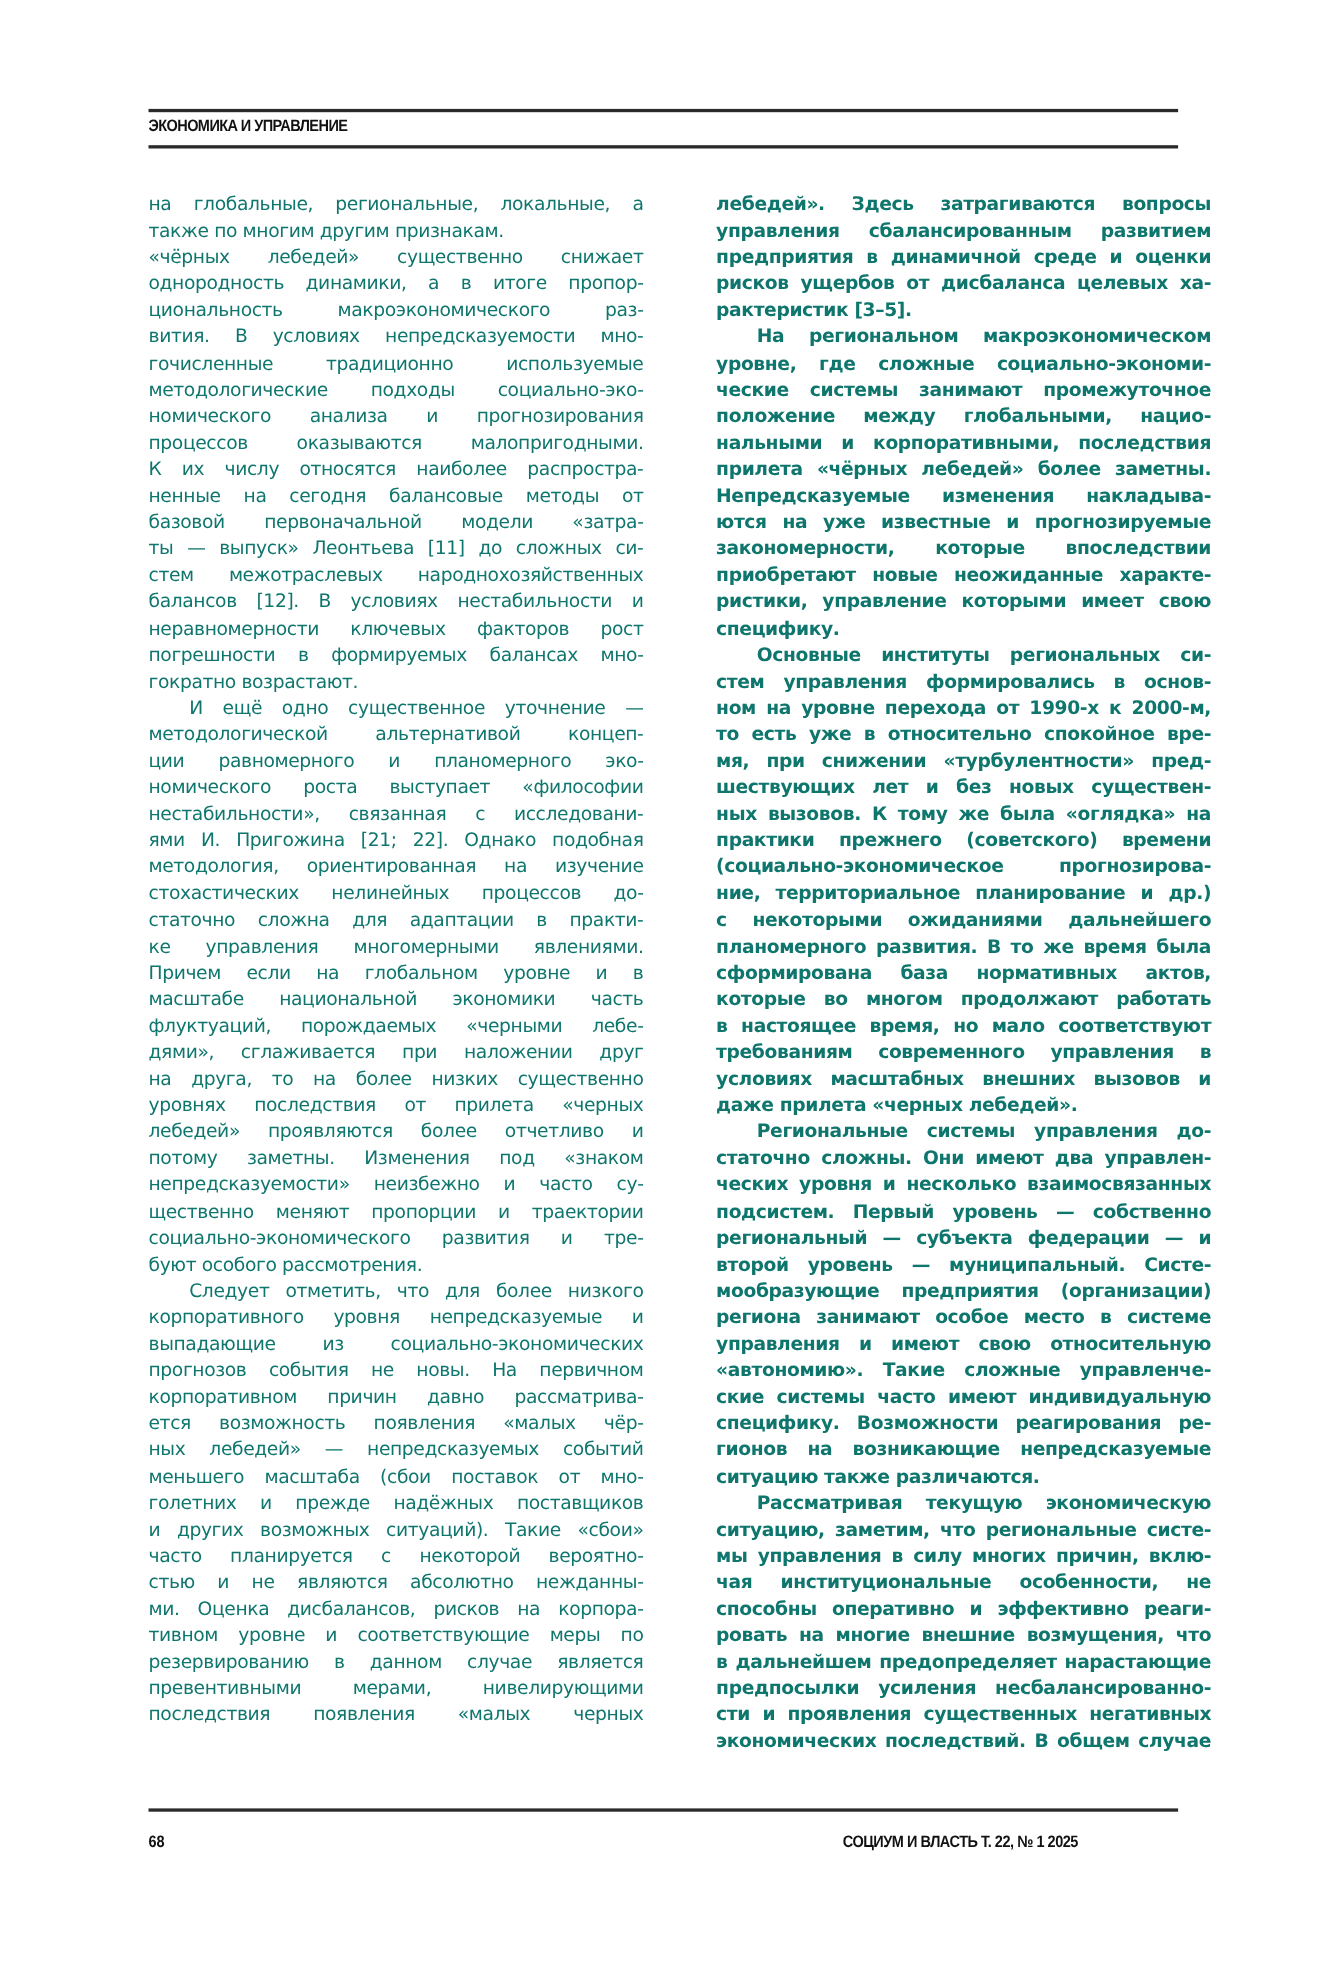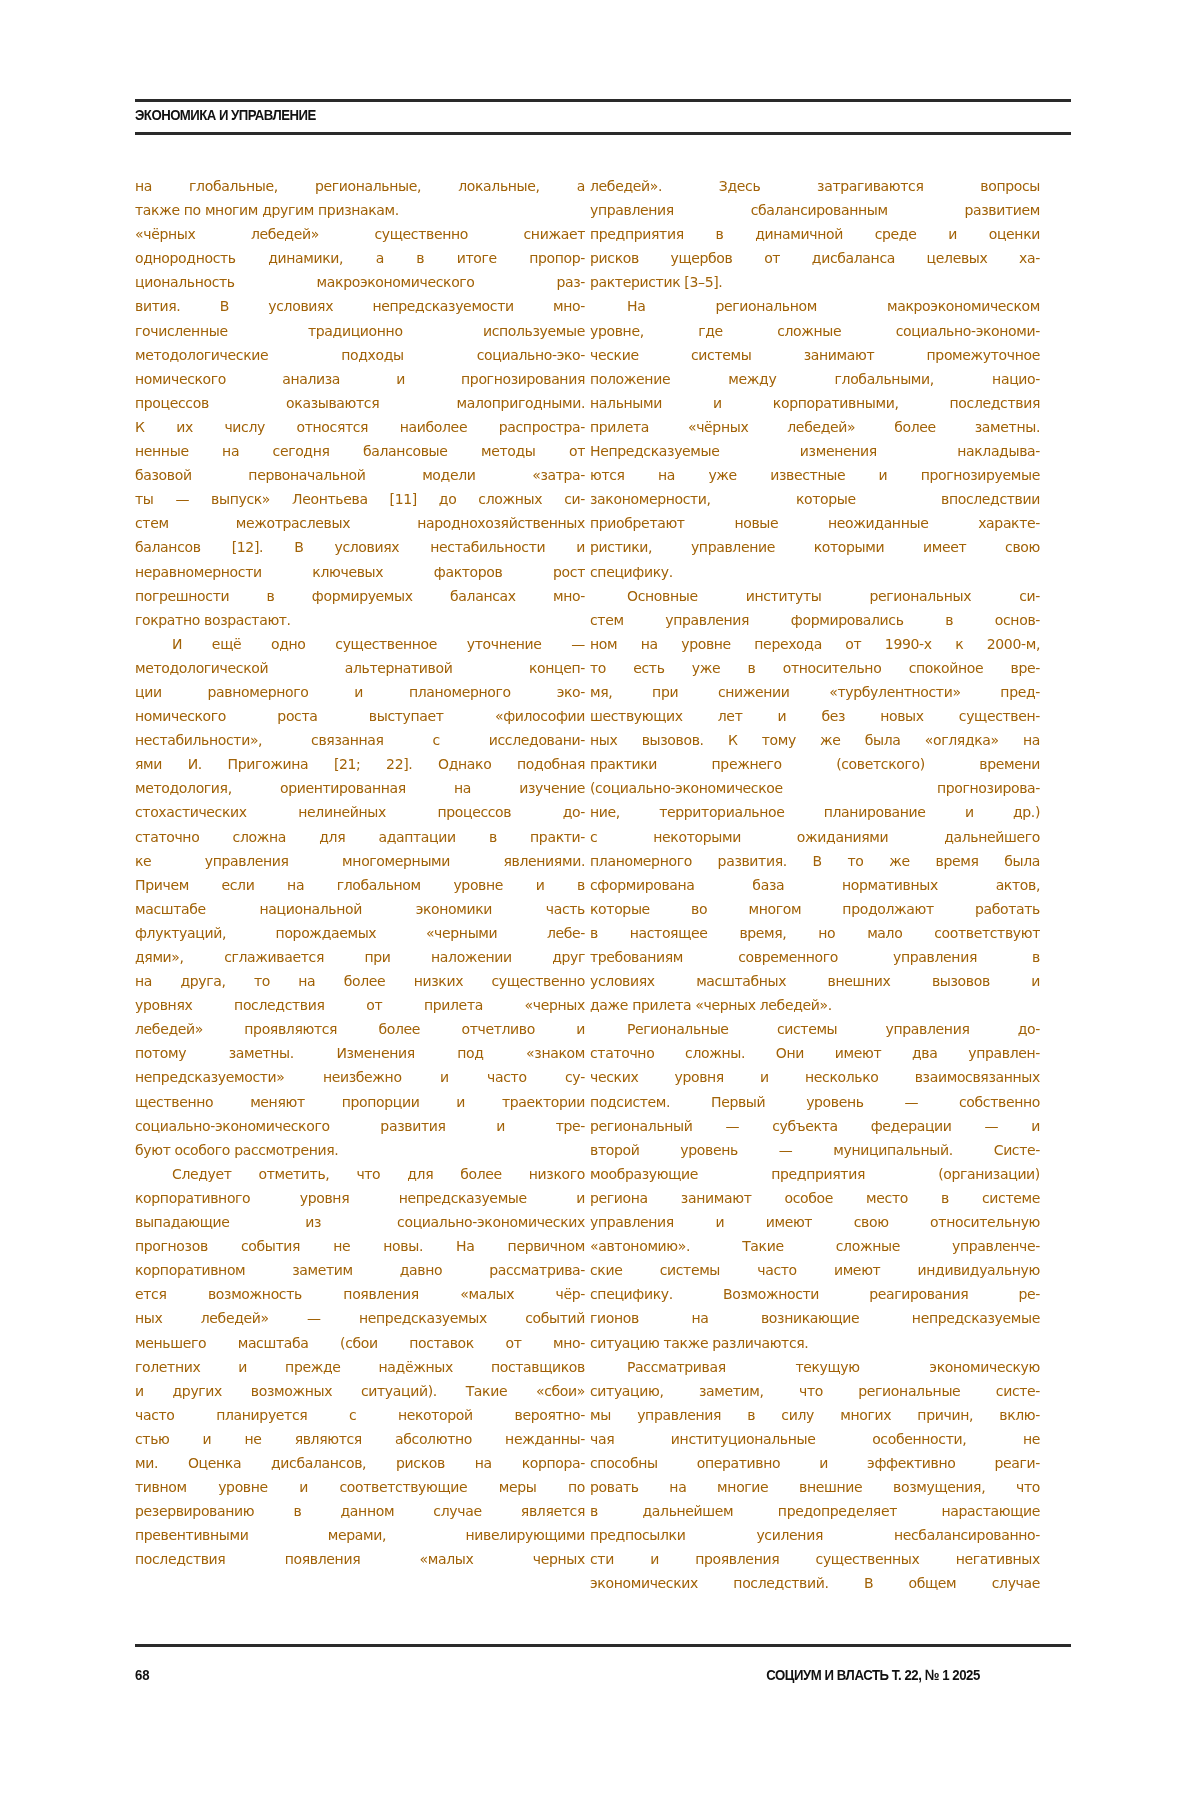--- a/index.html
+++ b/index.html
@@ -6,25 +6,25 @@
   body { width: 1200px; height: 1797px; position: relative; overflow: hidden; }
   .page { position: absolute; left: 0; top: 0; width: 1109px; height: 1797px; }
   .rule { position: absolute; left: 135px; width: 936px; height: 3px; background: #2a2a2a; }
   .running-head {
     position: absolute; left: 135px; top: 106px;
     font-family: "Liberation Sans", sans-serif; font-weight: bold;
     font-size: 15px; letter-spacing: -0.6px; color: #111; transform: scaleX(0.88); transform-origin: left top;
   }
   .col {
     position: absolute; top: 174px; width: 450px;
-    font-family: "DejaVu Sans", sans-serif; font-size: 14px; line-height: 24.1px;
-    color: #a16207; text-align: justify; hyphens: manual; letter-spacing: -0.35px;
+    font-family: "DejaVu Sans", sans-serif; font-size: 17px; line-height: 24.1px;
+    color: #0f766e; text-align: justify; hyphens: manual; letter-spacing: -0.35px;
   }
   .col-left { left: 135px; }
-  .col-right { left: 590px; }
+  .col-right { left: 651px; font-weight: bold; }
   .col .line { display: block; text-align: justify; text-align-last: justify; white-space: nowrap; overflow: visible; height: 24.1px; }
   .col .line.last { text-align-last: left; }
   .col .line.indent { padding-left: 37px; }
   .footer-num {
     position: absolute; left: 135px; top: 1666px;
     font-family: "Liberation Sans", sans-serif; font-weight: bold; font-size: 15px; color: #111;
     transform: scaleX(0.88); transform-origin: left top;
   }
   .footer-journal {
     position: absolute; right: 129px; top: 1666px;
@@ -79,21 +79,21 @@
       <span class="line">лебедей» проявляются более отчетливо и</span>
       <span class="line">потому заметны. Изменения под «знаком</span>
       <span class="line">непредсказуемости» неизбежно и часто су-</span>
       <span class="line">щественно меняют пропорции и траектории</span>
       <span class="line">социально-экономического развития и тре-</span>
       <span class="line last">буют особого рассмотрения.</span>
       <span class="line indent">Следует отметить, что для более низкого</span>
       <span class="line">корпоративного уровня непредсказуемые и</span>
       <span class="line">выпадающие из социально-экономических</span>
       <span class="line">прогнозов события не новы. На первичном</span>
-      <span class="line">корпоративном заметим давно рассматрива-</span>
+      <span class="line">корпоративном причин давно рассматрива-</span>
       <span class="line">ется возможность появления «малых чёр-</span>
       <span class="line">ных лебедей» — непредсказуемых событий</span>
       <span class="line">меньшего масштаба (сбои поставок от мно-</span>
       <span class="line">голетних и прежде надёжных поставщиков</span>
       <span class="line">и других возможных ситуаций). Такие «сбои»</span>
       <span class="line">часто планируется с некоторой вероятно-</span>
       <span class="line">стью и не являются абсолютно нежданны-</span>
       <span class="line">ми. Оценка дисбалансов, рисков на корпора-</span>
       <span class="line">тивном уровне и соответствующие меры по</span>
       <span class="line">резервированию в данном случае является</span>

